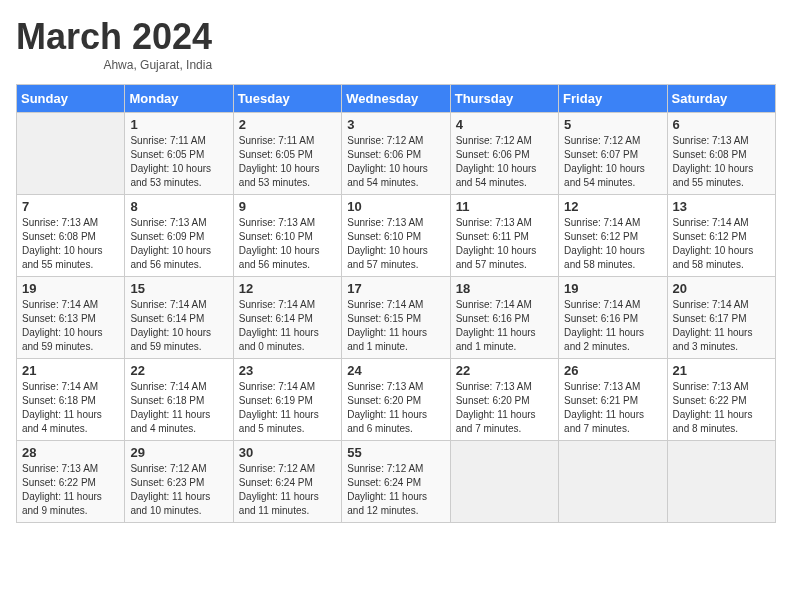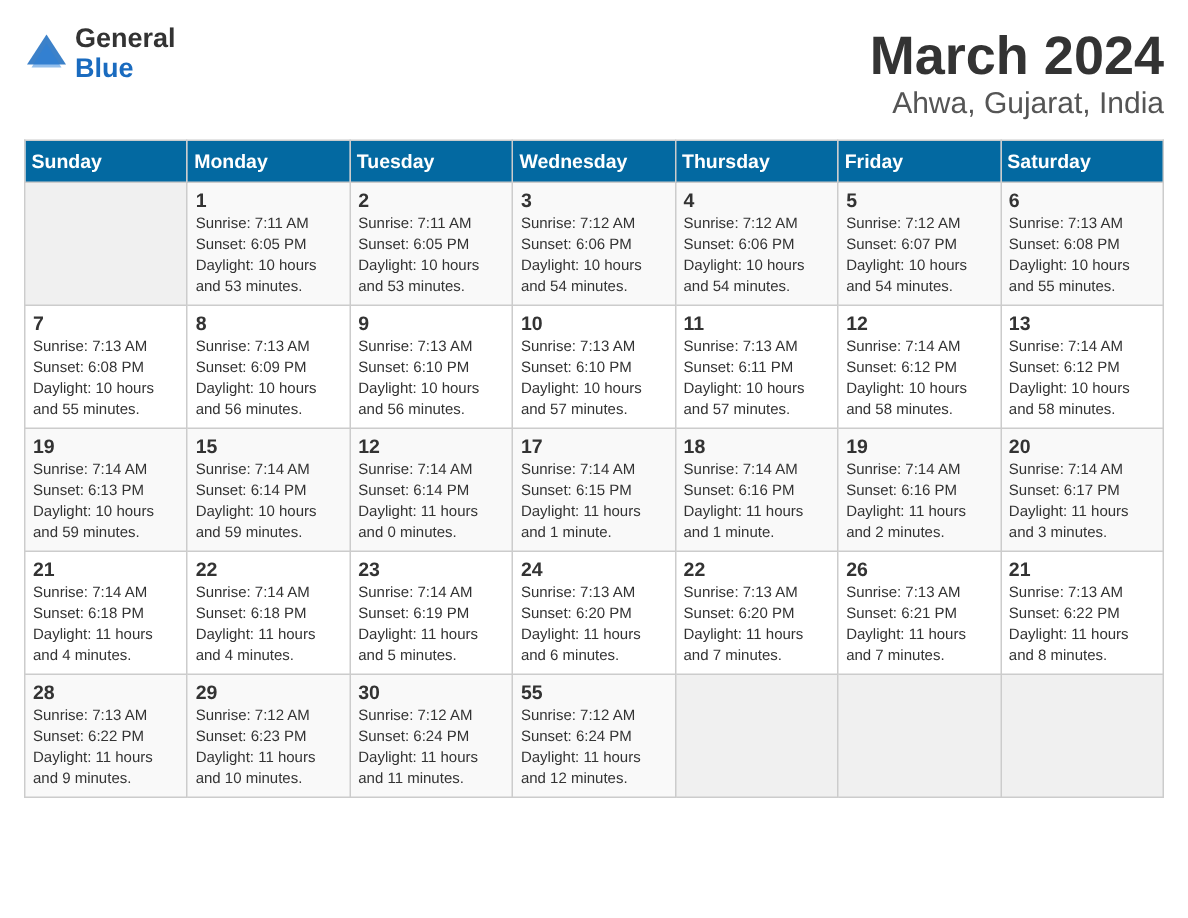--- a/index.html
+++ b/index.html
@@ -42,30 +42,30 @@
     }
     .title-block {
       text-align: right;
     }
     .calendar-title {
       font-size: 36px;
       font-weight: bold;
       color: #333;
     }
     .calendar-subtitle {
-      font-size: 20px;
+      font-size: 12px;
       color: #555;
     }
     table {
       width: 100%;
       border-collapse: collapse;
       table-layout: fixed;
     }
     thead tr th {
-      background-color: #0369a1;
+      background-color: #3b82f6;
       color: #fff;
       padding: 6px 4px;
       text-align: left;
       font-size: 13px;
       border: 1px solid #ccc;
     }
     tbody tr td {
       vertical-align: top;
       border: 1px solid #ccc;
       padding: 4px 5px;
@@ -93,30 +93,20 @@
       line-height: 1.4;
     }
     .empty-cell {
       background: #f0f0f0 !important;
     }
   </style>
 </head>
 <body>
 
 <div class="header">
-  <div class="logo">
-    <svg class="logo-icon" viewBox="0 0 30 30">
-      <polygon points="15,2 28,22 2,22" fill="#1a6bbf" opacity="0.85"></polygon>
-      <polygon points="15,8 25,24 5,24" fill="#2980d9" opacity="0.5"></polygon>
-    </svg>
-    <div class="logo-text">
-      <span class="logo-general">General</span>
-      <span class="logo-blue">Blue</span>
-    </div>
-  </div>
   <div class="title-block">
     <div class="calendar-title">March 2024</div>
     <div class="calendar-subtitle">Ahwa, Gujarat, India</div>
   </div>
 </div>
 
 <table>
   <thead>
     <tr>
     <th>Sunday</th>

